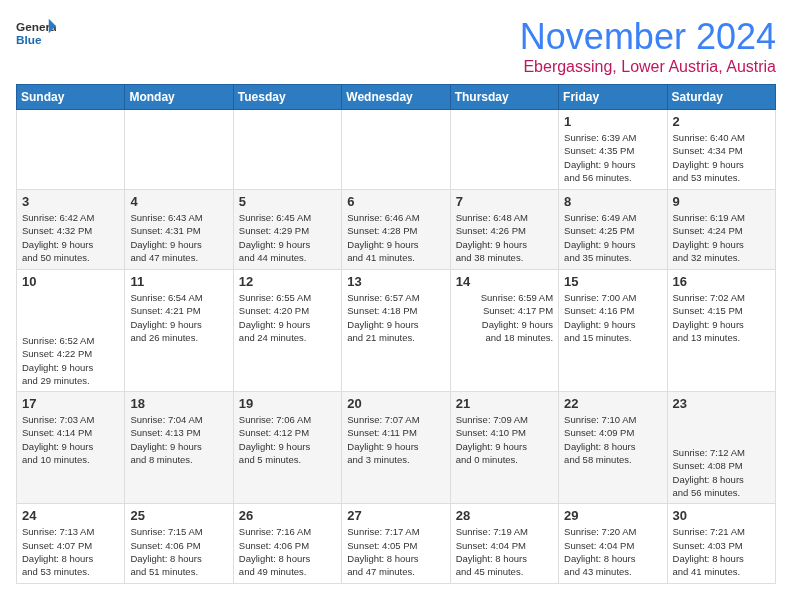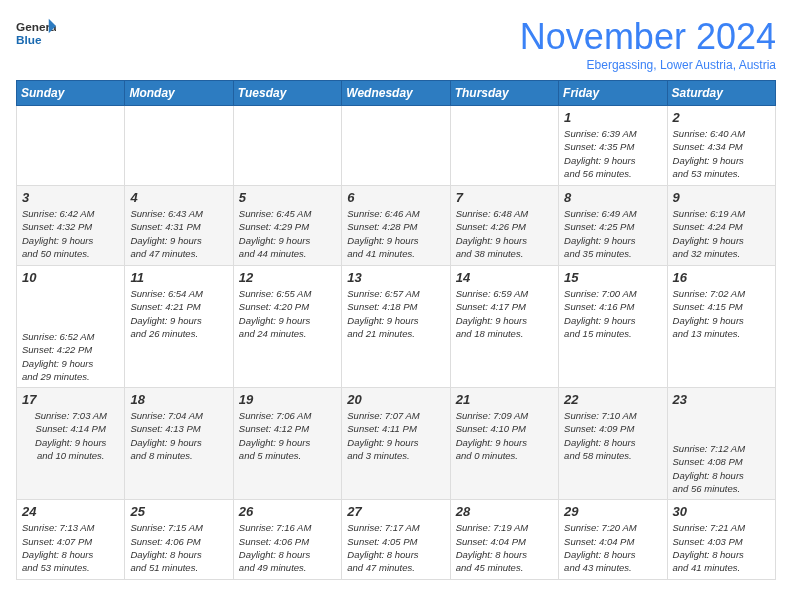--- a/index.html
+++ b/index.html
@@ -23,28 +23,27 @@
     }
     .title-block {
       text-align: right;
     }
     .month-title {
       font-size: 36px;
       font-weight: normal;
       color: #3b82f6;
     }
     .location {
-      font-size: 12px;
-      color: #3b82f6;
+      font-size: 16px;
+      color: #be185d;
     }
     .calendar {
       width: 100%;
       border-collapse: collapse;
       border: 1px solid #ccc;
-      font-style: italic;
     }
     .calendar th {
       background: #2d7cc1;
       color: #fff;
       font-size: 12px;
       font-weight: bold;
       padding: 5px 4px;
       text-align: left;
       border: 1px solid #2060a0;
     }
@@ -214,21 +213,21 @@
         </td>
         <td>
           <span class="day-number">13</span>
           <div class="day-info" style="white-space: pre-line;">Sunrise: 6:57 AM
 Sunset: 4:18 PM
 Daylight: 9 hours
 and 21 minutes.</div>
         </td>
         <td>
           <span class="day-number">14</span>
-          <div class="day-info" style="white-space: pre-line;">Sunrise: 6:59 AM
+          <div class="day-info" style="white-space: pre-line; text-align: right;">Sunrise: 6:59 AM
 Sunset: 4:17 PM
 Daylight: 9 hours
 and 18 minutes.</div>
         </td>
         <td>
           <span class="day-number">15</span>
           <div class="day-info" style="white-space: pre-line;">Sunrise: 7:00 AM
 Sunset: 4:16 PM
 Daylight: 9 hours
 and 15 minutes.</div>
@@ -237,21 +236,21 @@
           <span class="day-number">16</span>
           <div class="day-info" style="white-space: pre-line;">Sunrise: 7:02 AM
 Sunset: 4:15 PM
 Daylight: 9 hours
 and 13 minutes.</div>
         </td>
       </tr>
       <tr>
         <td>
           <span class="day-number">17</span>
-          <div class="day-info" style="white-space: pre-line; text-align: center;">Sunrise: 7:03 AM
+          <div class="day-info" style="white-space: pre-line;">Sunrise: 7:03 AM
 Sunset: 4:14 PM
 Daylight: 9 hours
 and 10 minutes.</div>
         </td>
         <td>
           <span class="day-number">18</span>
           <div class="day-info" style="white-space: pre-line;">Sunrise: 7:04 AM
 Sunset: 4:13 PM
 Daylight: 9 hours
 and 8 minutes.</div>

